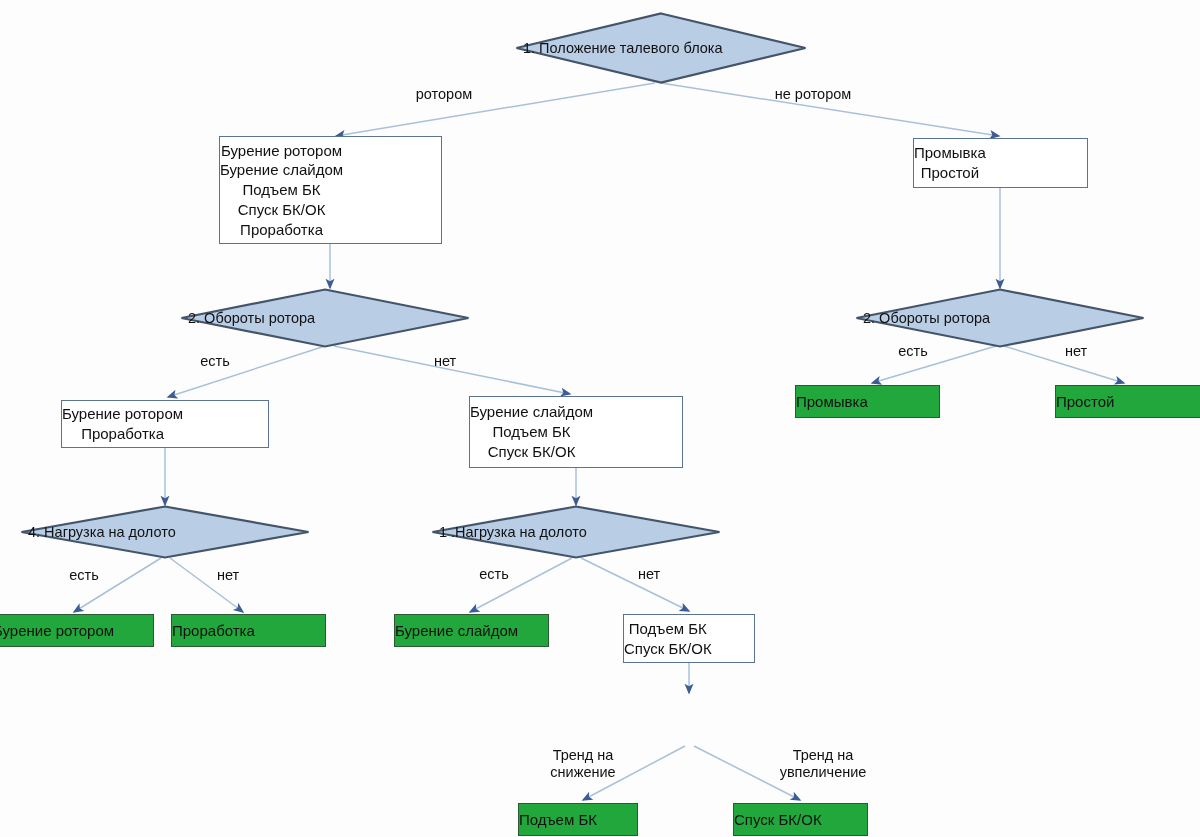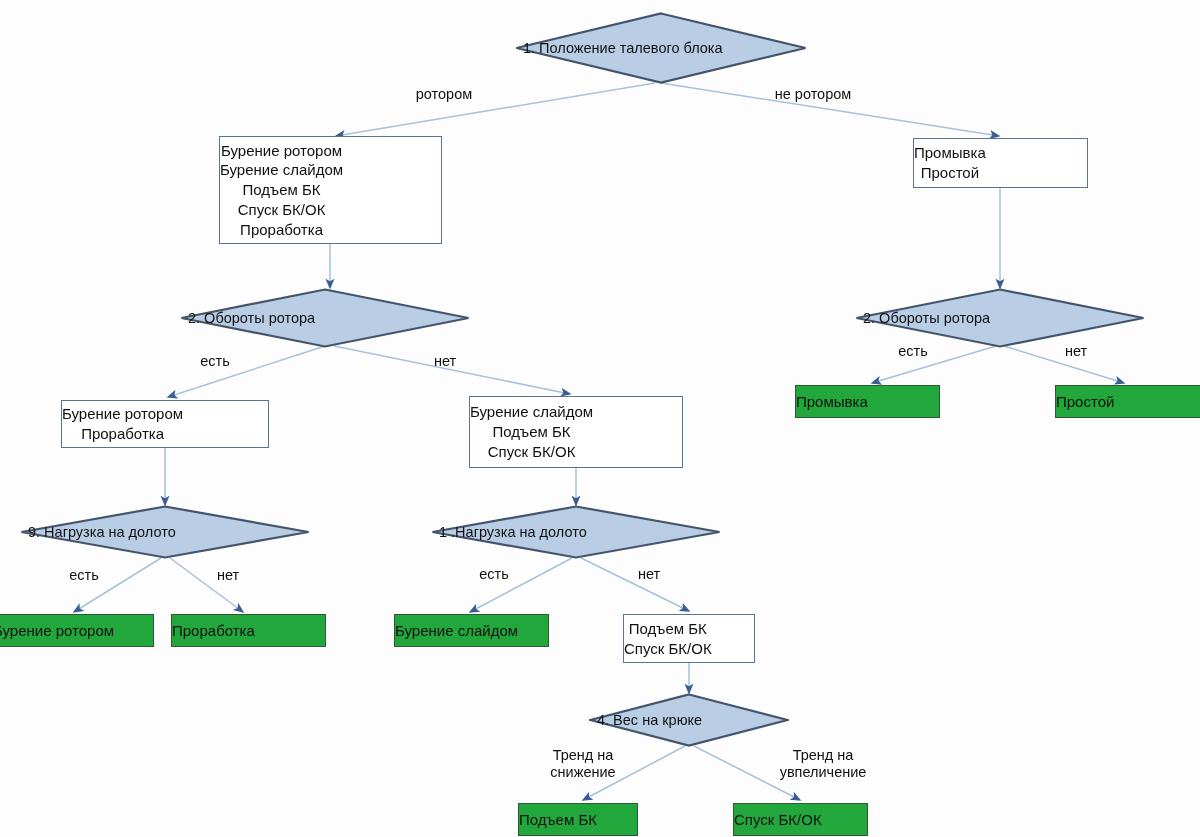--- a/index.html
+++ b/index.html
@@ -174,21 +174,21 @@
 Спуск БК/ОК</div>
 
   <div class="node term" style="left:795px; top:385px; width:145px; height:33px;">Промывка</div>
 
   <div class="node term" style="left:1055px; top:385px; width:160px; height:33px;">Простой</div>
 
   <div class="node diamond" style="left:20px; top:505px; width:290px; height:54px;">
     <svg class="dshape" viewBox="0 0 290 54" preserveAspectRatio="none">
       <polygon points="145,1.5 288.5,27 145,52.5 1.5,27" fill="#b9cde5" stroke="#44546a" stroke-width="2.2"></polygon>
     </svg>
-    <span class="dlabel">9. Нагрузка на долото</span>
+    <span class="dlabel">4. Нагрузка на долото</span>
   </div>
 
   <div class="node diamond" style="left:431px; top:505px; width:290px; height:54px;">
     <svg class="dshape" viewBox="0 0 290 54" preserveAspectRatio="none">
       <polygon points="145,1.5 288.5,27 145,52.5 1.5,27" fill="#b9cde5" stroke="#44546a" stroke-width="2.2"></polygon>
     </svg>
     <span class="dlabel">1 .Нагрузка на долото</span>
   </div>
 
   <div class="elabel" style="left:49px; top:567px; width:70px;">есть</div>
@@ -198,26 +198,20 @@
 
   <div class="node term" style="left:-8px; top:614px; width:162px; height:33px;">Бурение ротором</div>
 
   <div class="node term" style="left:171px; top:614px; width:155px; height:33px;">Проработка</div>
 
   <div class="node term" style="left:394px; top:614px; width:155px; height:33px;">Бурение слайдом</div>
 
   <div class="node rect" style="left:623px; top:614px; width:132px; height:49px; white-space:pre-line;">Подъем БК
 Спуск БК/ОК</div>
 
-  <div class="node diamond" style="left:589px; top:693px; width:200px; height:54px;">
-    <svg class="dshape" viewBox="0 0 200 54" preserveAspectRatio="none">
-      <polygon points="100,1.5 198.5,27 100,52.5 1.5,27" fill="#b9cde5" stroke="#44546a" stroke-width="2.2"></polygon>
-    </svg>
-    <span class="dlabel">4. Вес на крюке</span>
-  </div>
 
   <div class="elabel" style="left:523px; top:747px; width:120px;">Тренд на
 снижение</div>
   <div class="elabel" style="left:759px; top:747px; width:128px;">Тренд на
 увпеличение</div>
 
   <div class="node term" style="left:518px; top:803px; width:120px; height:33px;">Подъем БК</div>
 
   <div class="node term" style="left:733px; top:803px; width:135px; height:33px;">Спуск БК/ОК</div>
 

